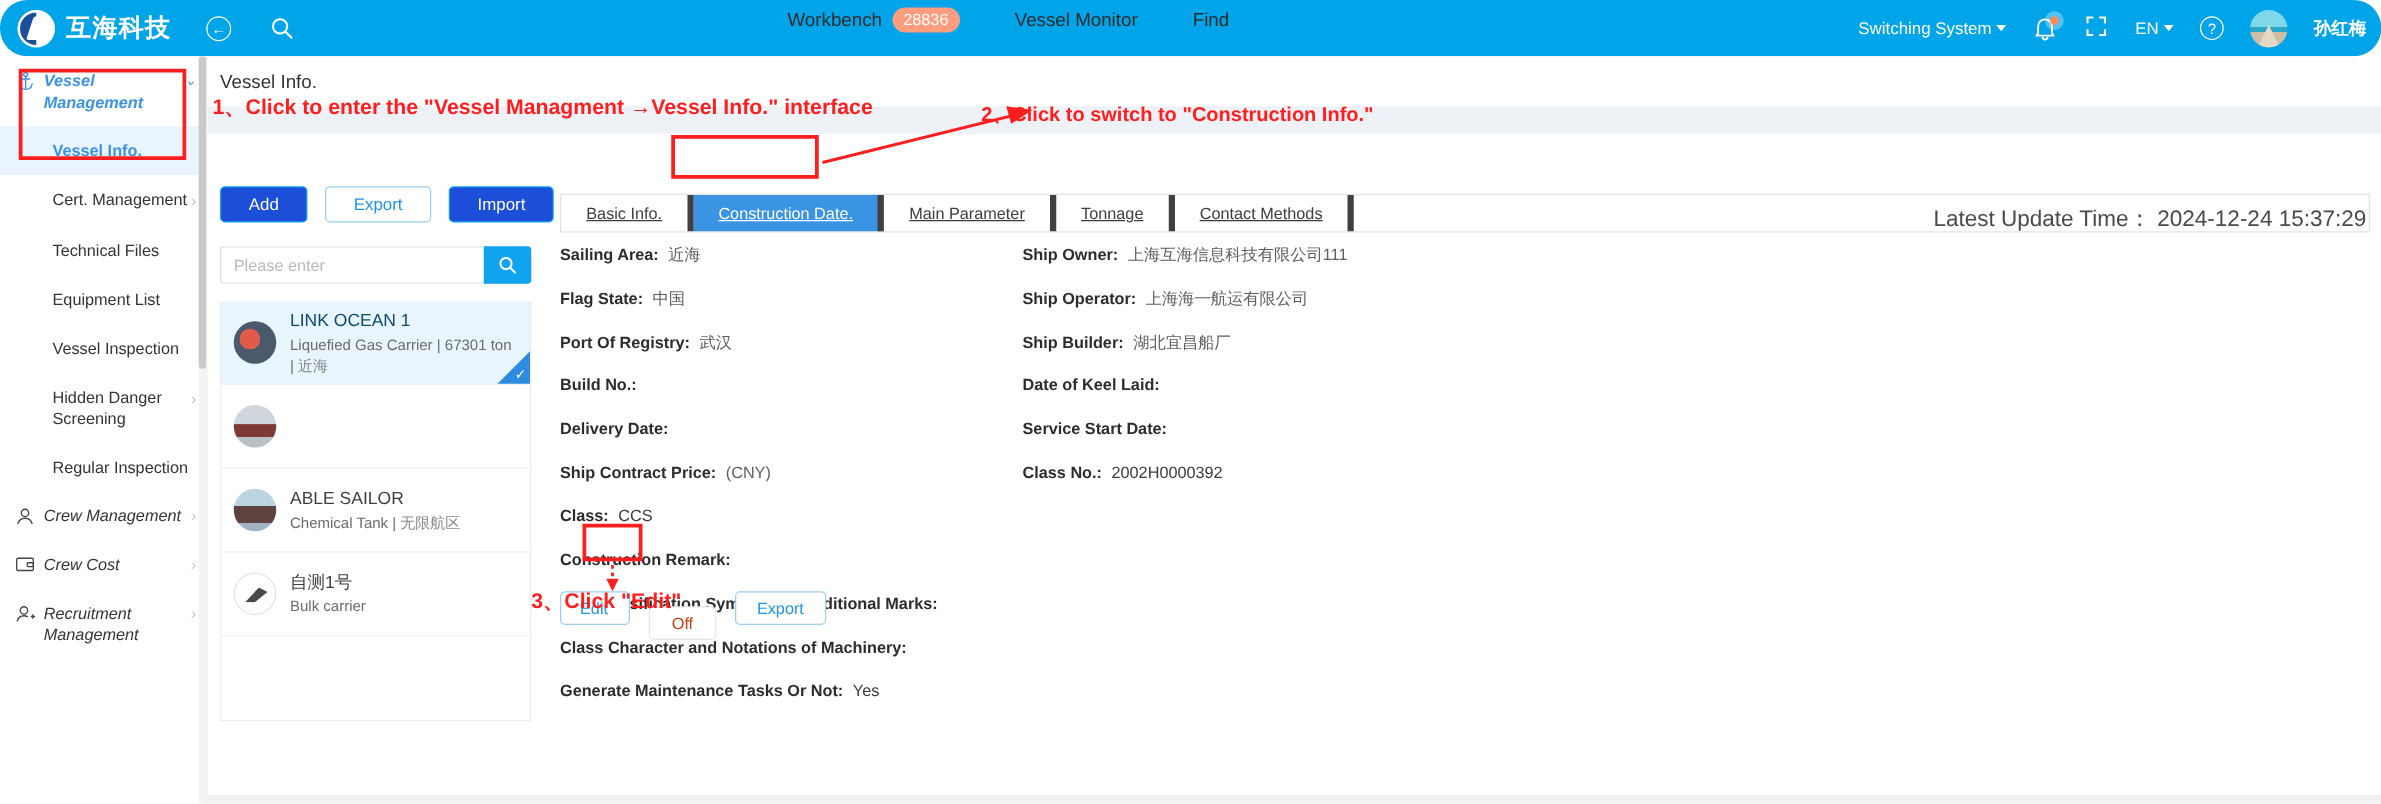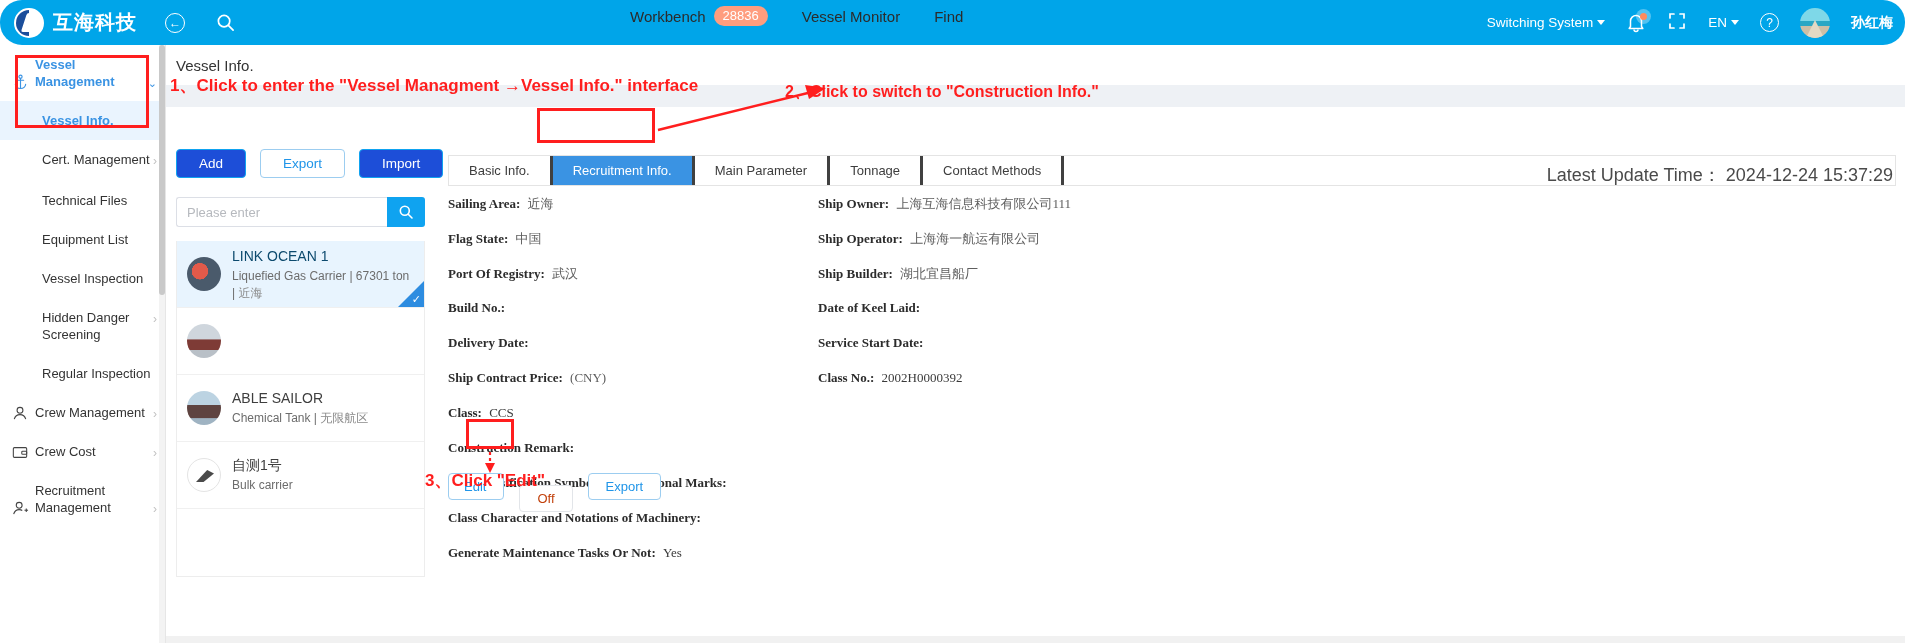--- a/index.html
+++ b/index.html
@@ -42,21 +42,21 @@
     display:flex; align-items:center; justify-content:center;
     cursor:pointer;
   }
   .circ-back {
     width:20px;height:20px;border-radius:50%;border:1.6px solid #fff;
     display:flex;align-items:center;justify-content:center;
     color:#fff;font-size:12px;line-height:1;
   }
   .nav-center {
     position:absolute; left:630px; top:0; height:32px;
-    display:flex; align-items:center; gap:34px;
+    display:flex; align-items:center; gap:44px;
   }
   .nav-item {
     color:#2b2b2b; font-size:15px; cursor:pointer; display:flex; align-items:center; gap:8px;
   }
   .badge-pill {
     background:#FF9D7E; color:#fff; border-radius:11px;
     padding:2px 9px; font-size:13px; line-height:1.25;
   }
   .hdr-right {
     position:absolute; right:12px; top:0; height:45px;
@@ -85,22 +85,23 @@
     border-bottom:18px solid #e3d9c4;
   }
   .user-name { color:#fff; font-weight:bold; font-size:14px; }
 
   
   .sidebar {
     position:absolute; left:0; top:45px; width:166px; height:598px;
     background:#fff; border-right:1px solid #e6e6e6; overflow:hidden;
   }
   .side-group {
-    display:flex; align-items:flex-end; padding:11px 8px 11px 8px; cursor:pointer;
+    display:flex; align-items:flex-start; padding:11px 8px 11px 8px; cursor:pointer;
     position:relative;
+    font-style:italic;
   }
   .side-ico { width:24px; flex:0 0 24px; display:flex; justify-content:center; padding-top:1px; color:#555; }
   .side-label { flex:1; font-size:13px; line-height:17px; color:#333; padding-left:3px;}
   .side-group.active .side-label { color:#3A93E3; font-weight:bold; }
   .chev-r { color:#c2c2c2; font-size:12px; padding-top:2px; }
   .chev-d { color:#3A93E3; font-size:11px; padding-top:2px; }
   .side-sub {
     padding:11px 8px 11px 42px; font-size:13px; color:#333; cursor:pointer;
     display:flex; align-items:flex-start; line-height:17px;
   }
@@ -170,30 +171,30 @@
   }
   .tick-mark { position:absolute; right:3px; bottom:1px; color:#fff; font-size:11px; }
 
   
   .tabs {
     position:absolute; left:282px; top:110px; width:1448px; height:31px;
     border:1px solid #e4e4e4; display:flex; background:#fff;
   }
   .tab {
     padding:0 20px; height:29px; display:flex;align-items:center;justify-content:center;
-    font-size:13px; color:#3d3d3d; border-right:3px solid #404040; cursor:pointer;
+    font-size:13px; color:#3d3d3d; border-right:5px solid #404040; cursor:pointer;text-decoration:underline;
   }
   .tab.active { background:#3A93E3; color:#fff; }
   .latest-update {
     position:absolute; right:12px; top:118px; font-size:18px; color:#4a4a4a;
   }
 
   
   .formwrap { position:absolute; left:282px; top:150px; width:1448px; }
-  .fcol { position:absolute; top:0;font-family:Liberation Serif, serif; }
+  .fcol { position:absolute; top:0; }
   .fcol.left { left:0; }
   .fcol.right { left:370px; }
   .frow { height:23px; margin-bottom:12px; font-size:13px; white-space:nowrap; }
   .flabel { font-weight:bold; color:#2c2c2c; }
   .fvalue { color:#5e5e5e; margin-left:4px; }
   .fvalue.dark { color:#3a3a3a; }
 
   
   .actions { position:absolute; left:282px; top:416px; display:flex; gap:15px; align-items:center; }
   .btn-sm { height:27px; padding:0 17px; border-radius:4px; font-size:13px;
@@ -429,21 +430,21 @@
         <div class="vmeta">
           <span>Bulk carrier</span>
         </div>
       </div>
     </div>
 
   </div>
 
   <div class="tabs">
     <div class="tab">Basic Info.</div>
-    <div class="tab active">Recruitment Info.</div>
+    <div class="tab active">Construction Date.</div>
     <div class="tab">Main Parameter</div>
     <div class="tab">Tonnage</div>
     <div class="tab">Contact Methods</div>
   </div>
 
   <div class="latest-update">
     <span>Latest Update Time：</span>
     <span>2024-12-24 15:37:29</span>
   </div>
 

